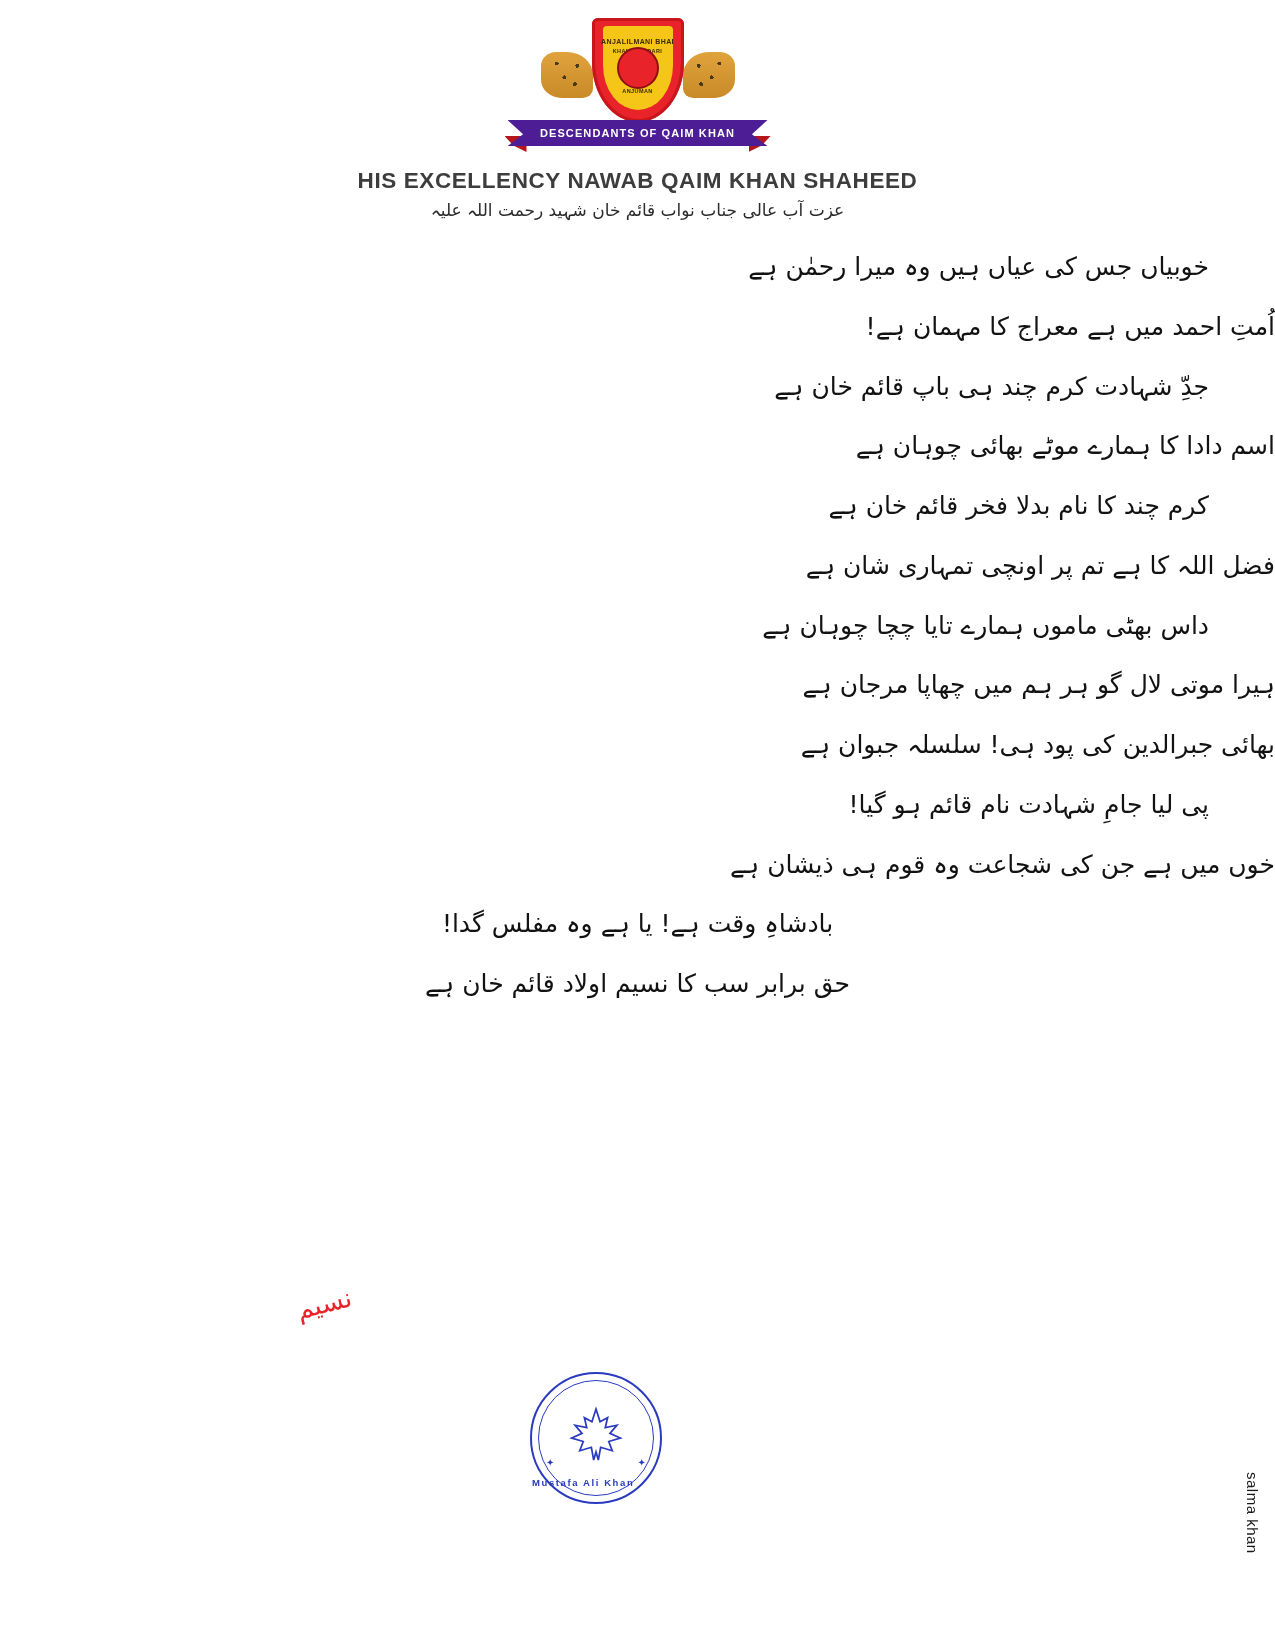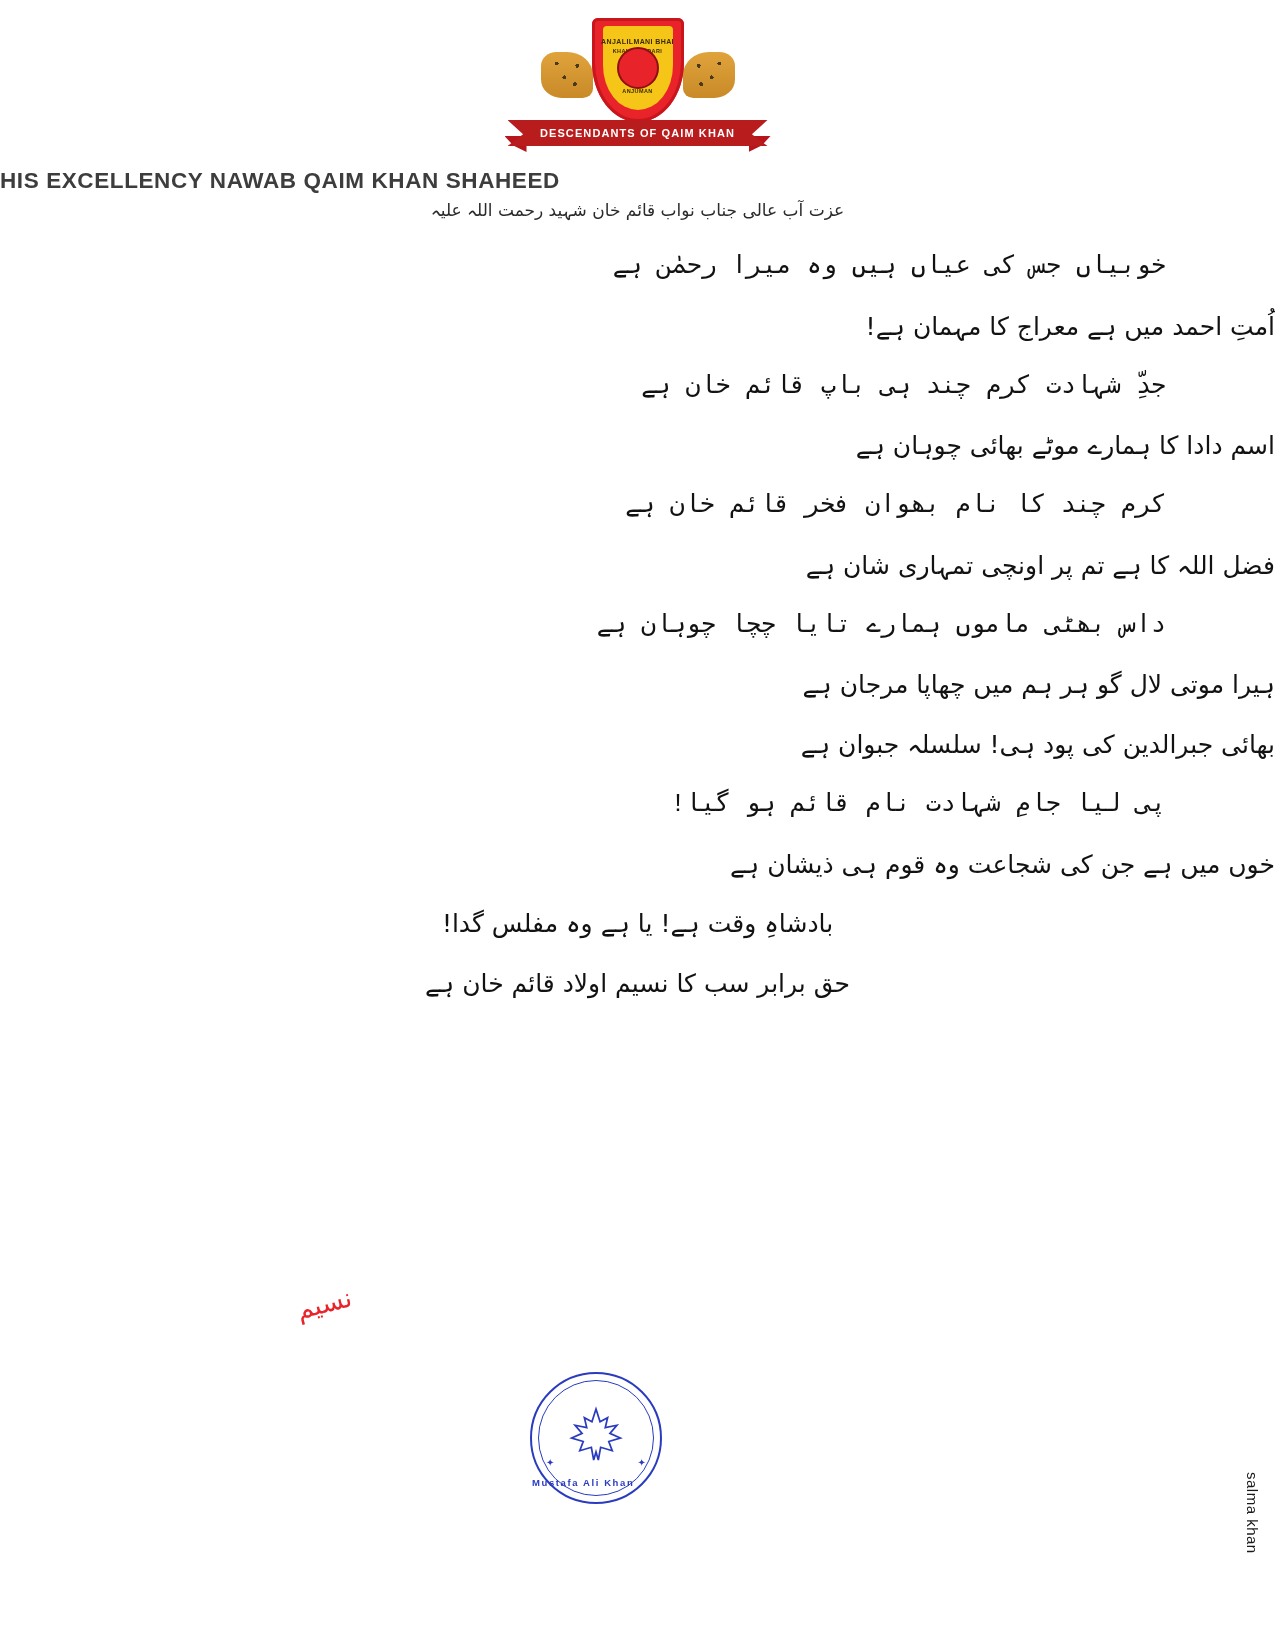--- a/index.html
+++ b/index.html
@@ -91,21 +91,21 @@
   }
   .leopard.left { left: 38px; transform: scaleX(-1); }
   .leopard.right { right: 38px; }
   .banner {
     position: absolute;
     left: 50%;
     bottom: 8px;
     transform: translateX(-50%);
     width: 260px;
     height: 26px;
-    background: #b91c1c;
+    background: #4c1d95;
     color: #ffffff;
     font-size: 11px;
     font-weight: bold;
     letter-spacing: 1.1px;
     line-height: 26px;
     text-align: center;
     clip-path: polygon(0 0, 100% 0, 94% 55%, 100% 100%, 0 100%, 6% 55%);
   }
   .banner-tail-l, .banner-tail-r {
     position: absolute;
@@ -114,20 +114,21 @@
     height: 16px;
     background: #b5151b;
   }
   .banner-tail-l { left: 2px; clip-path: polygon(0 0, 100% 0, 100% 100%, 40% 60%); }
   .banner-tail-r { right: 2px; clip-path: polygon(0 0, 100% 0, 60% 60%, 0 100%); }
 
   .title-en {
     position: absolute;
     top: 168px;
     width: 100%;
+    text-align: center;
     font-size: 22.5px;
     font-weight: bold;
     letter-spacing: .6px;
     color: #3d3d3d;
   }
   .title-ur {
     position: absolute;
     top: 200px;
     width: 100%;
     text-align: center;
@@ -147,21 +148,21 @@
   }
   .verse {
     position: relative;
     font-family: "DejaVu Sans", sans-serif;
     font-size: 25px;
     line-height: 1.35;
     color: #121212;
     white-space: nowrap;
     margin-bottom: 26px;
   }
-  .verse.right { padding-right: 109px; font-family: Liberation Mono, monospace; }
+  .verse.right { padding-right: 66px; }
   .verse.left  { text-align: right; }
   .verse.center{ text-align: center; }
 
   .sig-red {
     position: absolute;
     left: 286px;
     top: 1290px;
     width: 70px;
     height: 62px;
     color: #e8232a;
@@ -246,21 +247,21 @@
 </div>
 
 <div class="title-en">HIS EXCELLENCY NAWAB QAIM KHAN SHAHEED</div>
 <div class="title-ur">عزت آب عالی جناب نواب قائم خان شہید رحمت اللہ علیہ</div>
 
 <div class="poem">
   <div class="verse right">خوبیاں جس کی عیاں ہیں  وہ میرا رحمٰن ہے</div>
   <div class="verse left">اُمتِ احمد میں ہے معراج کا مہمان ہے!</div>
   <div class="verse right">جدِّ شہادت کرم چند ہی باپ قائم خان ہے</div>
   <div class="verse left">اسم دادا کا ہمارے موٹے بھائی چوہان ہے</div>
-  <div class="verse right">کرم چند کا نام بھوان فخر قائم خان ہے</div>
+  <div class="verse right">کرم چند کا نام بدلا فخر قائم خان ہے</div>
   <div class="verse left">فضل اللہ کا ہے تم پر اونچی تمہاری شان ہے</div>
   <div class="verse right">داس بھٹی ماموں ہمارے تایا چچا چوہان ہے</div>
   <div class="verse left">ہیرا موتی لال گو ہر ہم میں چھاپا مرجان ہے</div>
   <div class="verse left">بھائی جبرالدین کی پود ہی! سلسلہ جبوان ہے</div>
   <div class="verse right">پی لیا جامِ شہادت نام قائم ہو گیا!</div>
   <div class="verse left">خوں میں ہے جن کی شجاعت وہ قوم ہی ذیشان ہے</div>
   <div class="verse center">بادشاہِ وقت ہے! یا ہے وہ مفلس گدا!</div>
   <div class="verse center">حق برابر سب کا نسیم اولاد قائم خان ہے</div>
 </div>
 

